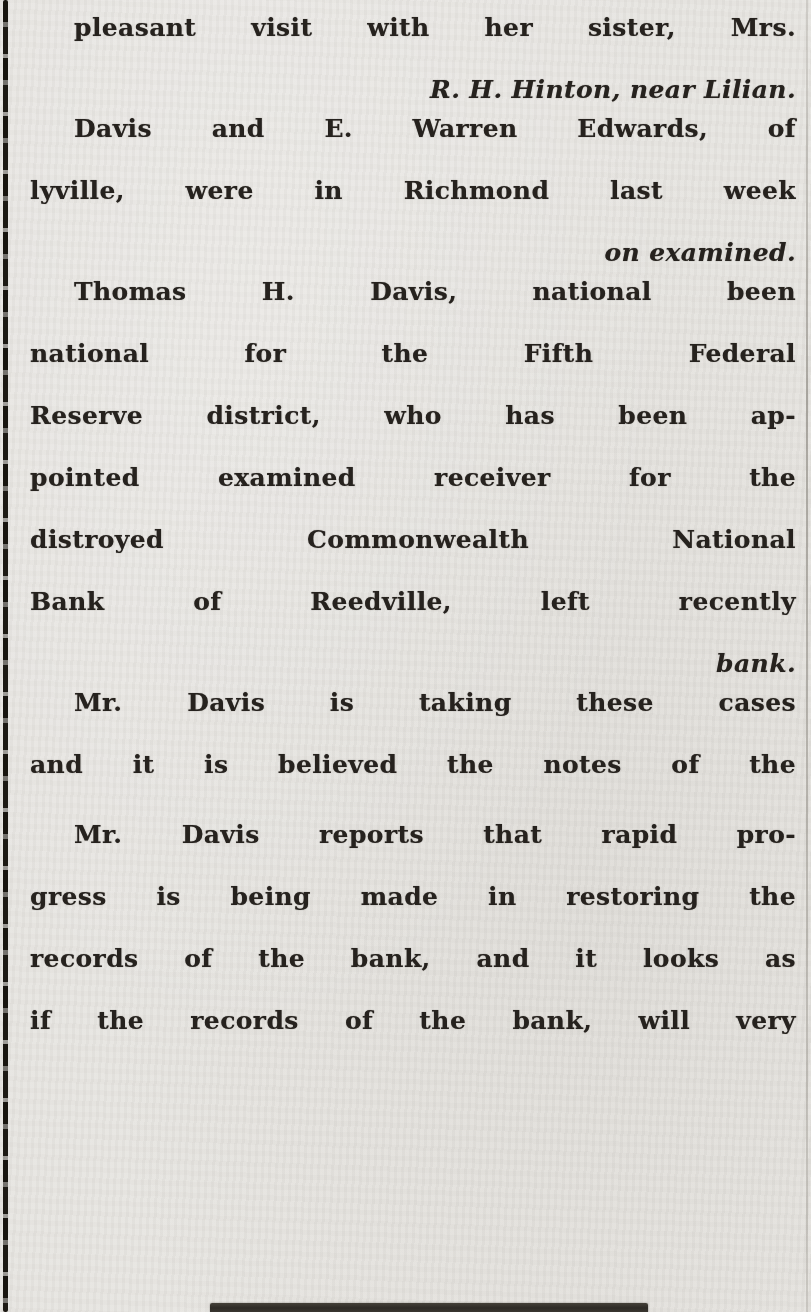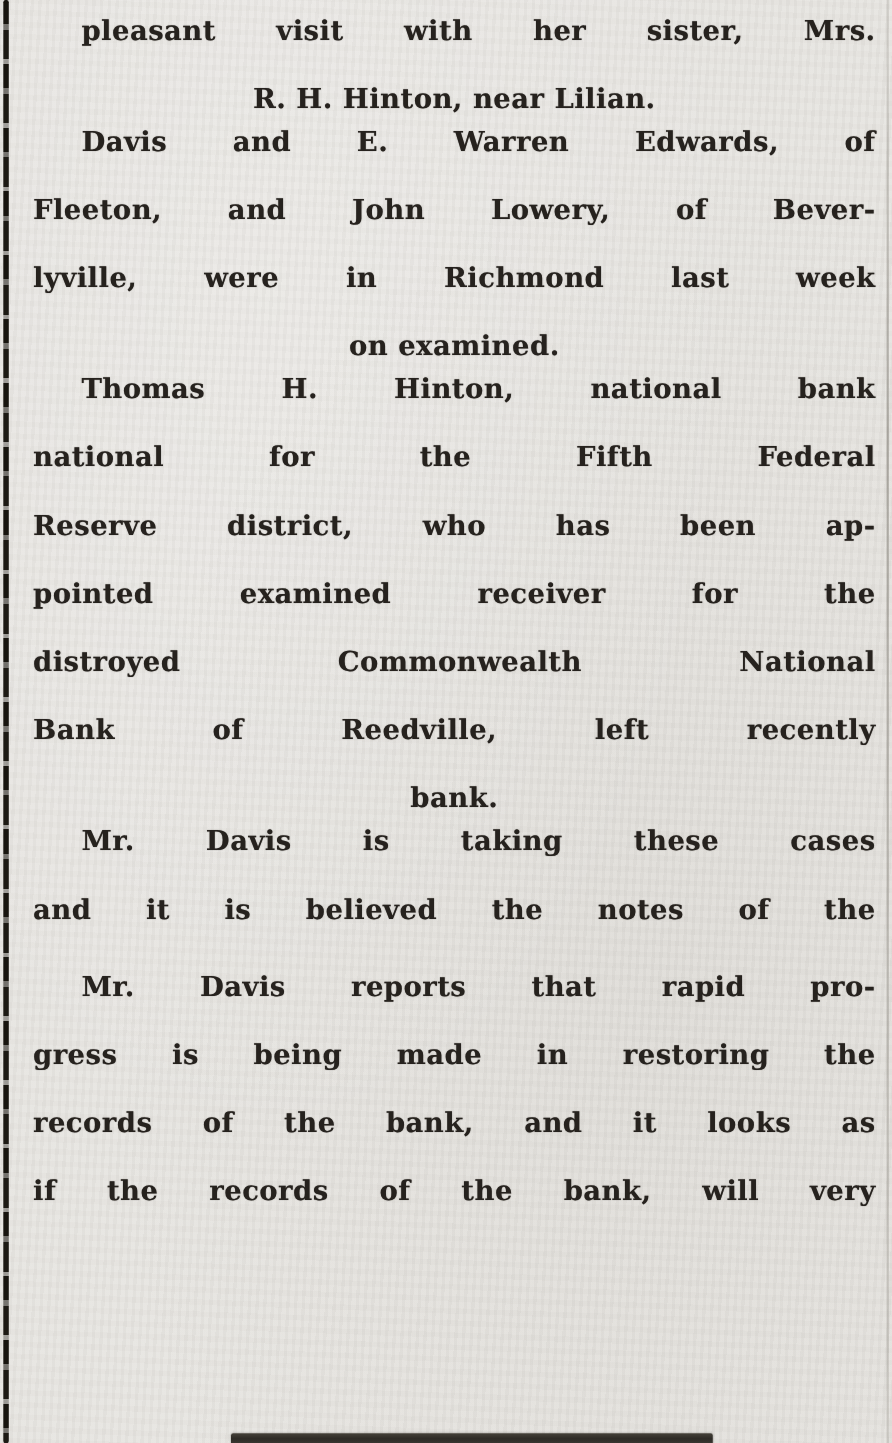--- a/index.html
+++ b/index.html
@@ -95,47 +95,47 @@
   .line::after {
     content: "";
     display: inline-block;
     width: 100%;
     height: 0;
   }
   .line.first {
     text-indent: 44px;
   }
   .line.last {
-    text-align: center;
+    text-align: right;
+    font-style: italic;
   }
   .line.last::after {
     content: none;
   }
 </style>
 </head>
 <body>
 
 <div class="scan-noise"></div>
 
 <div class="rule-left"></div>
 <div class="rule-right"></div>
 
 <div class="column" id="article-column">
     <div class="paragraph">
       <div class="line first">pleasant visit with her sister, Mrs.</div>
       <div class="line last">R. H. Hinton, near Lilian.</div>
     </div>
     <div class="paragraph">
       <div class="line first">Davis and E. Warren Edwards, of</div>
-      <div class="line">Fleeton, and John Lowery, of Bever-</div>
       <div class="line">lyville, were in Richmond last week</div>
       <div class="line last">on examined.</div>
     </div>
     <div class="paragraph">
-      <div class="line first">Thomas H. Hinton, national bank</div>
+      <div class="line first">Thomas H. Davis, national been</div>
       <div class="line">national for the Fifth Federal</div>
       <div class="line">Reserve district, who has been ap-</div>
       <div class="line">pointed examined receiver for the</div>
       <div class="line">distroyed Commonwealth National</div>
       <div class="line">Bank of Reedville, left recently</div>
       <div class="line last">bank.</div>
     </div>
     <div class="paragraph">
       <div class="line first">Mr. Davis is taking these cases</div>
       <div class="line">and it is believed the notes of the</div>

